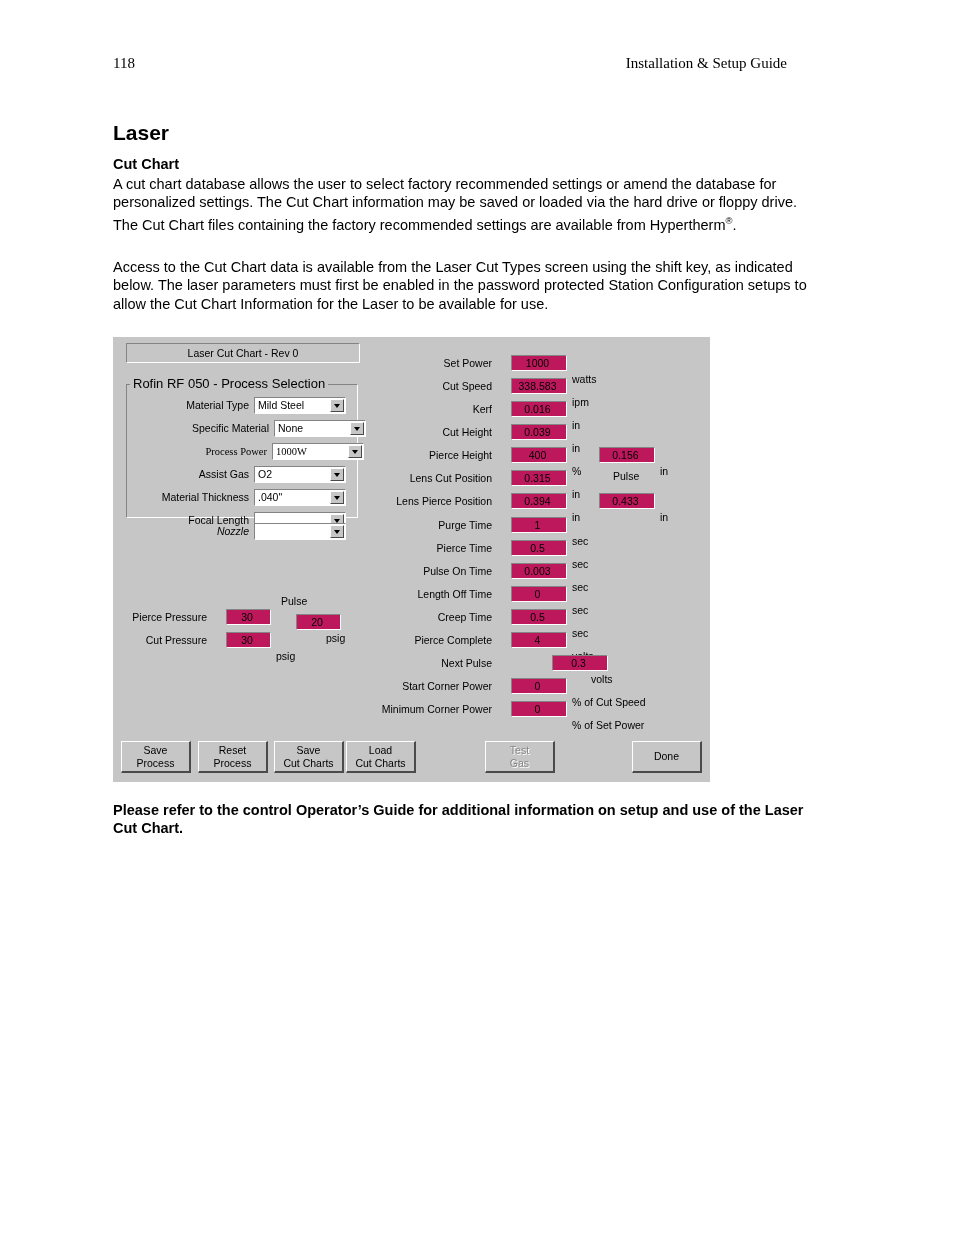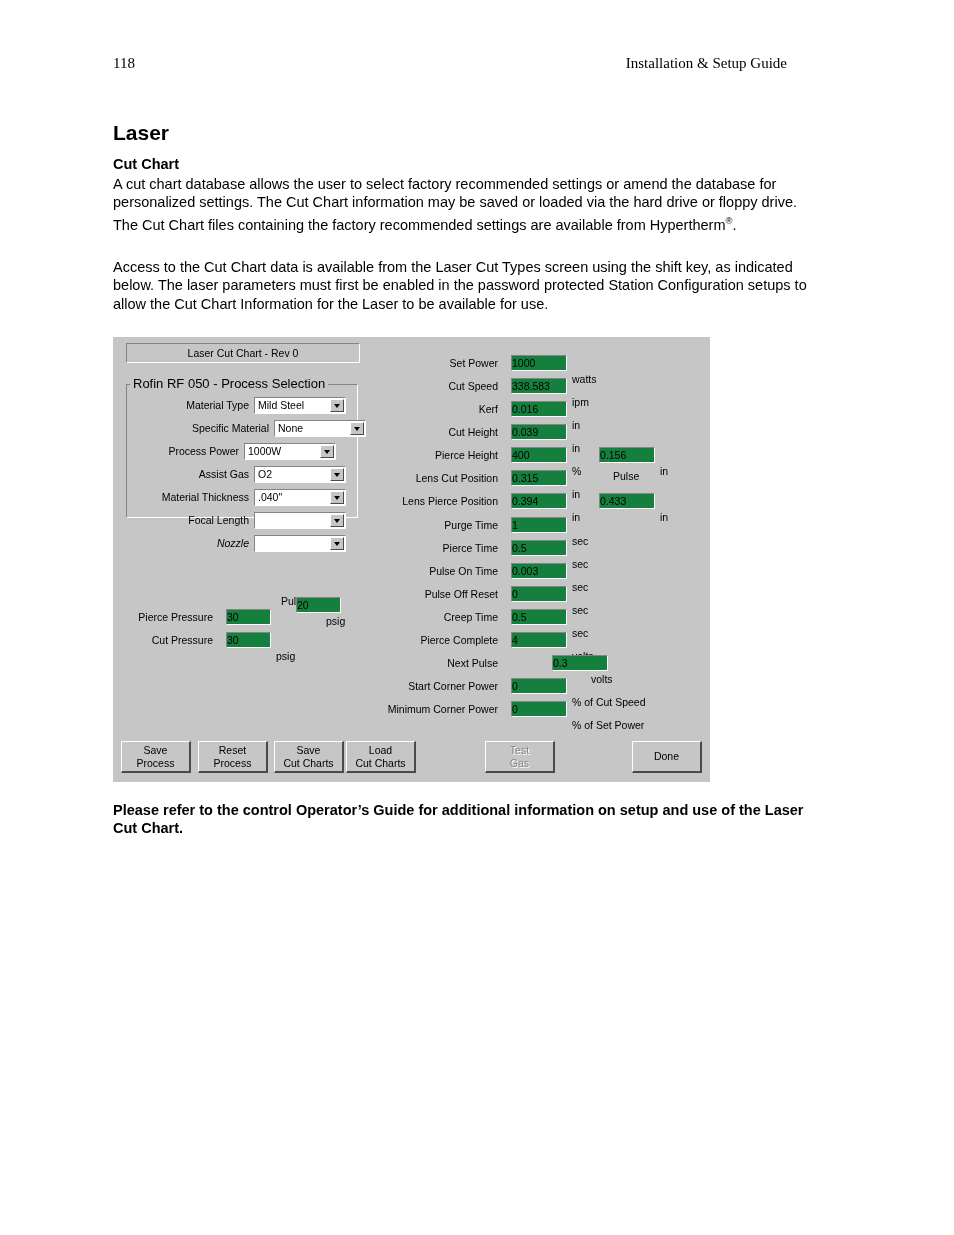--- a/index.html
+++ b/index.html
@@ -178,36 +178,36 @@
     width: 0;
     height: 0;
     border-left: 3.5px solid transparent;
     border-right: 3.5px solid transparent;
     border-top: 4px solid #000;
   }
 
   
   .txt {
     height: 16px;
-    background: #15803d;
-    text-align: left;
+    background: #be185d;
+    text-align: center;
     padding-right: 3px;
     font-size: 10.5px;
     line-height: 15px;
     color: #000;
     white-space: nowrap;
   }
   .fld-row {
     position: absolute;
     height: 16px;
   }
   .fld-label {
     position: absolute;
     right: 100%;
-    margin-right: 13px;
+    margin-right: 19px;
     white-space: nowrap;
     font-size: 10.5px;
     line-height: 16px;
   }
   .fld-unit {
     position: absolute;
     left: 100%;
     margin-left: 5px;
     white-space: nowrap;
     font-size: 10.5px;
@@ -275,21 +275,21 @@
   <div class="combo-row" style="left:141px; top:83px;margin-left:20px;">
     <span class="combo-label">Specific Material</span>
     <div class="combo sunken">
       <span class="combo-text">None</span>
       <span class="combo-arrow raised">
           <i></i>
         </span>
     </div>
   </div>
 
-  <div class="combo-row" style="left:131px; top:106px;">
+  <div class="combo-row" style="left:159px; top:106px;font-family:Liberation Serif, serif;">
     <span class="combo-label">Process Power</span>
     <div class="combo sunken">
       <span class="combo-text">1000W</span>
       <span class="combo-arrow raised">
           <i></i>
         </span>
     </div>
   </div>
 
   <div class="combo-row" style="left:141px; top:129px;">
@@ -315,37 +315,37 @@
   <div class="combo-row" style="left:141px; top:175px;">
     <span class="combo-label">Focal Length</span>
     <div class="combo sunken">
       <span class="combo-text"></span>
       <span class="combo-arrow raised">
           <i></i>
         </span>
     </div>
   </div>
 
-  <div class="combo-row" style="left:141px; top:198px;font-style:italic;">
+  <div class="combo-row" style="left:141px; top:186px;font-style:italic;">
     <span class="combo-label">Nozzle</span>
     <div class="combo sunken">
       <span class="combo-text"></span>
       <span class="combo-arrow raised">
           <i></i>
         </span>
     </div>
   </div>
 
   <div class="pulse-cap" style="left:168px; top:258px;">Pulse</div>
 
   <div class="fld-row" style="left:113px; top:272px; width:45px;">
     <span class="fld-label">Pierce Pressure</span>
     <div class="txt sunken" style="width:45px;">30</div>
   </div>
-  <div class="fld-row" style="left:163px; top:260px; width:45px;padding-left:20px;">
+  <div class="fld-row" style="left:163px; top:277px; width:45px;padding-left:20px;">
     <div class="txt sunken" style="width:45px;">20</div>
     <span class="fld-unit">psig</span>
   </div>
 
   <div class="fld-row" style="left:113px; top:295px; width:45px;">
     <span class="fld-label">Cut Pressure</span>
     <div class="txt sunken" style="width:45px;">30</div>
     <span class="fld-unit">psig</span>
   </div>
 
@@ -413,21 +413,21 @@
     <span class="fld-unit">sec</span>
   </div>
 
   <div class="fld-row" style="left:398px; top:226px; width:56px;">
     <span class="fld-label">Pulse On Time</span>
     <div class="txt sunken" style="width:56px;">0.003</div>
     <span class="fld-unit">sec</span>
   </div>
 
   <div class="fld-row" style="left:398px; top:249px; width:56px;">
-    <span class="fld-label">Pulse Off Reset</span>
+    <span class="fld-label">Length Off Time</span>
     <div class="txt sunken" style="width:56px;">0</div>
     <span class="fld-unit">sec</span>
   </div>
 
   <div class="fld-row" style="left:398px; top:272px; width:56px;">
     <span class="fld-label">Creep Time</span>
     <div class="txt sunken" style="width:56px;">0.5</div>
     <span class="fld-unit">sec</span>
   </div>
 

